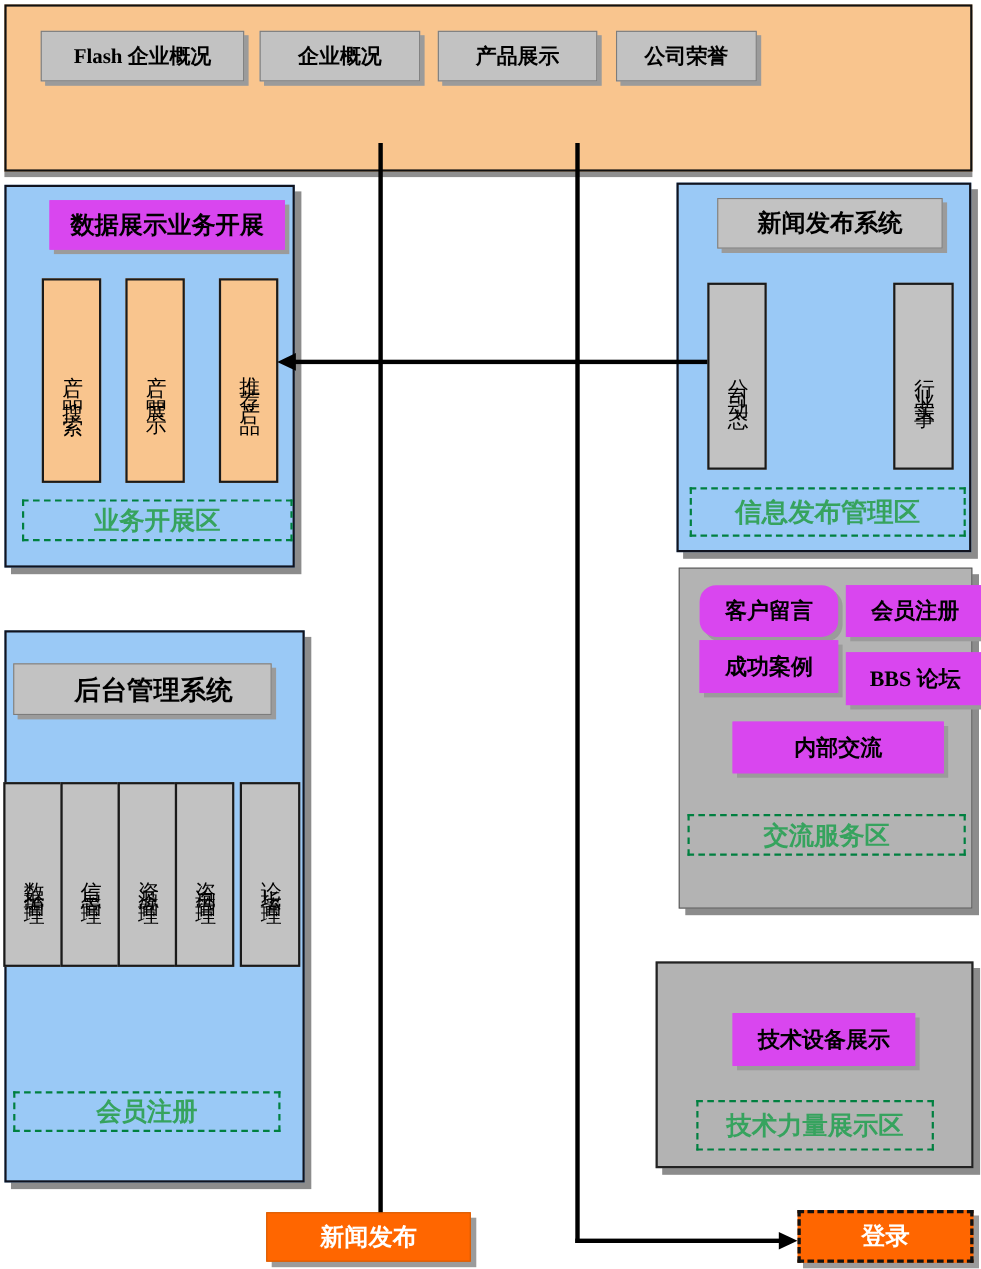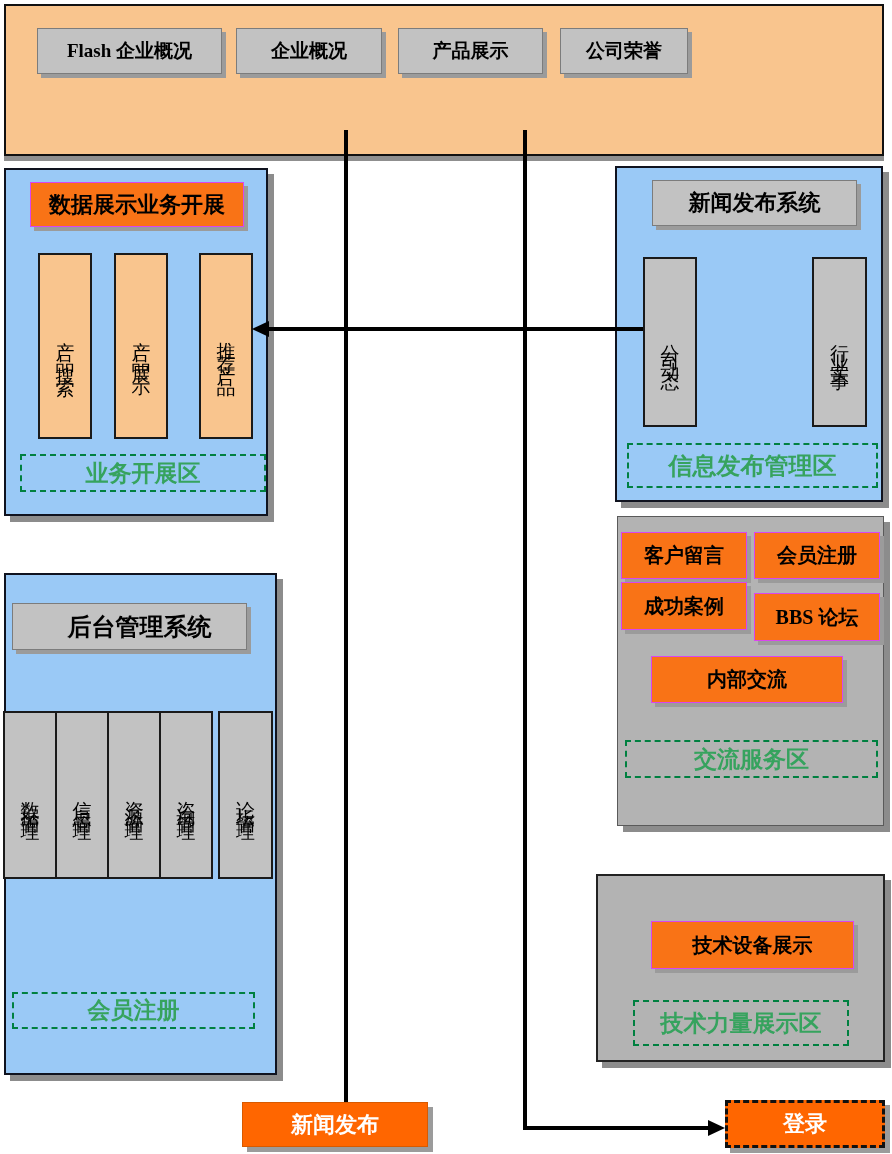--- a/index.html
+++ b/index.html
@@ -11,22 +11,22 @@
   .abs{position:absolute;box-sizing:border-box;}
   .center{display:flex;align-items:center;justify-content:center;text-align:center;}
 
   
   .banner{background:#F9C58E;border:2px solid #111;box-shadow:0 5px 0 #8f8f8f;}
   .btn-gray{
     background:#C2C2C2;border:1px solid #7c7c7c;box-shadow:4px 4px 0 #9b9b9b;
     font-weight:bold;font-size:19px;
   }
   .btn-orange{
-    background:#f97316;border:1px solid #d946ef;box-shadow:4px 4px 0 #9b9b9b;
-    font-weight:bold;font-size:20px;
+    background:#d946ef;border:3px solid #d946ef;box-shadow:4px 4px 0 #9b9b9b;
+    font-weight:bold;font-size:20px;margin-left:15px;
   }
 
   
   .panel-blue{background:#9AC9F6;border:2px solid #10131f;box-shadow:6px 6px 0 #8c8c8c;}
   .panel-gray{background:#B3B3B3;border:1px solid #5a5a5a;box-shadow:6px 6px 0 #8c8c8c;}
   .panel-gray2{background:#B3B3B3;border:2px solid #222;box-shadow:6px 6px 0 #8c8c8c;}
 
   .hdr{font-weight:bold;font-size:22px;}
 
   
@@ -76,38 +76,38 @@
   <div class="abs vbox vbox-orange" style="left:199px;top:253px;width:54px;height:186px;">推荐产品</div>
   <div class="abs zone center" style="left:20px;top:454px;width:246px;height:38px;">业务开展区</div>
 
   <div class="abs panel-blue" style="left:615px;top:166px;width:268px;height:336px;"></div>
   <div class="abs btn-gray center hdr" style="left:652px;top:180px;width:205px;height:46px;font-size:22px;">新闻发布系统</div>
   <div class="abs vbox vbox-gray" style="left:643px;top:257px;width:54px;height:170px;letter-spacing:9px;line-height:50px;">公司动态</div>
   <div class="abs vbox vbox-gray" style="left:812px;top:257px;width:55px;height:170px;letter-spacing:9px;line-height:50px;">行业实事</div>
   <div class="abs zone center" style="left:627px;top:443px;width:251px;height:45px;font-size:24px;">信息发布管理区</div>
 
   <div class="abs panel-gray" style="left:617px;top:516px;width:267px;height:310px;"></div>
-  <div class="abs btn-orange center" style="left:621px;top:532px;width:126px;height:47px;">客户留言</div>
+  <div class="abs btn-orange center" style="left:621px;top:532px;width:126px;height:47px;border-radius:15px;">客户留言</div>
   <div class="abs btn-orange center" style="left:754px;top:532px;width:126px;height:47px;">会员注册</div>
   <div class="abs btn-orange center" style="left:621px;top:582px;width:126px;height:48px;">成功案例</div>
   <div class="abs btn-orange center" style="left:754px;top:593px;width:126px;height:48px;">BBS 论坛</div>
   <div class="abs btn-orange center" style="left:651px;top:656px;width:192px;height:47px;">内部交流</div>
   <div class="abs zone center" style="left:625px;top:740px;width:253px;height:38px;">交流服务区</div>
 
   <div class="abs panel-blue" style="left:4px;top:573px;width:273px;height:502px;"></div>
   <div class="abs btn-gray center hdr" style="left:12px;top:603px;width:235px;height:47px;font-size:24px;padding-left:20px;">后台管理系统</div>
   <div class="abs vbox vbox-gray" style="left:3px;top:711px;width:54px;height:168px;letter-spacing:7px;line-height:46px;">数据管理</div>
   <div class="abs vbox vbox-gray" style="left:55px;top:711px;width:54px;height:168px;letter-spacing:7px;line-height:46px;">信息管理</div>
   <div class="abs vbox vbox-gray" style="left:107px;top:711px;width:54px;height:168px;letter-spacing:7px;line-height:46px;">资源管理</div>
   <div class="abs vbox vbox-gray" style="left:159px;top:711px;width:54px;height:168px;letter-spacing:7px;line-height:46px;">咨询管理</div>
   <div class="abs vbox vbox-gray" style="left:218px;top:711px;width:55px;height:168px;letter-spacing:7px;line-height:46px;">论坛管理</div>
   <div class="abs zone center" style="left:12px;top:992px;width:243px;height:37px;">会员注册</div>
 
   <div class="abs panel-gray2" style="left:596px;top:874px;width:289px;height:188px;"></div>
-  <div class="abs btn-orange center" style="left:651px;top:921px;width:203px;height:48px;">技术设备展示</div>
+  <div class="abs btn-orange center" style="left:651px;top:921px;width:166px;height:48px;">技术设备展示</div>
   <div class="abs zone center" style="left:633px;top:1000px;width:216px;height:46px;">技术力量展示区</div>
 
   <div class="abs action-btn center" style="left:242px;top:1102px;width:186px;height:45px;">新闻发布</div>
   <div class="abs action-btn dashed center" style="left:725px;top:1100px;width:160px;height:48px;">登录</div>
 
   <div class="line" style="left:344px;top:130px;width:4px;height:972px;"></div>
   <div class="line" style="left:523px;top:130px;width:4px;height:1000px;"></div>
   <div class="line" style="left:523px;top:1126px;width:187px;height:4px;"></div>
   <div class="arrowhead right" style="left:708px;top:1120px;"></div>
   <div class="line" style="left:267px;top:327px;width:376px;height:4px;"></div>

